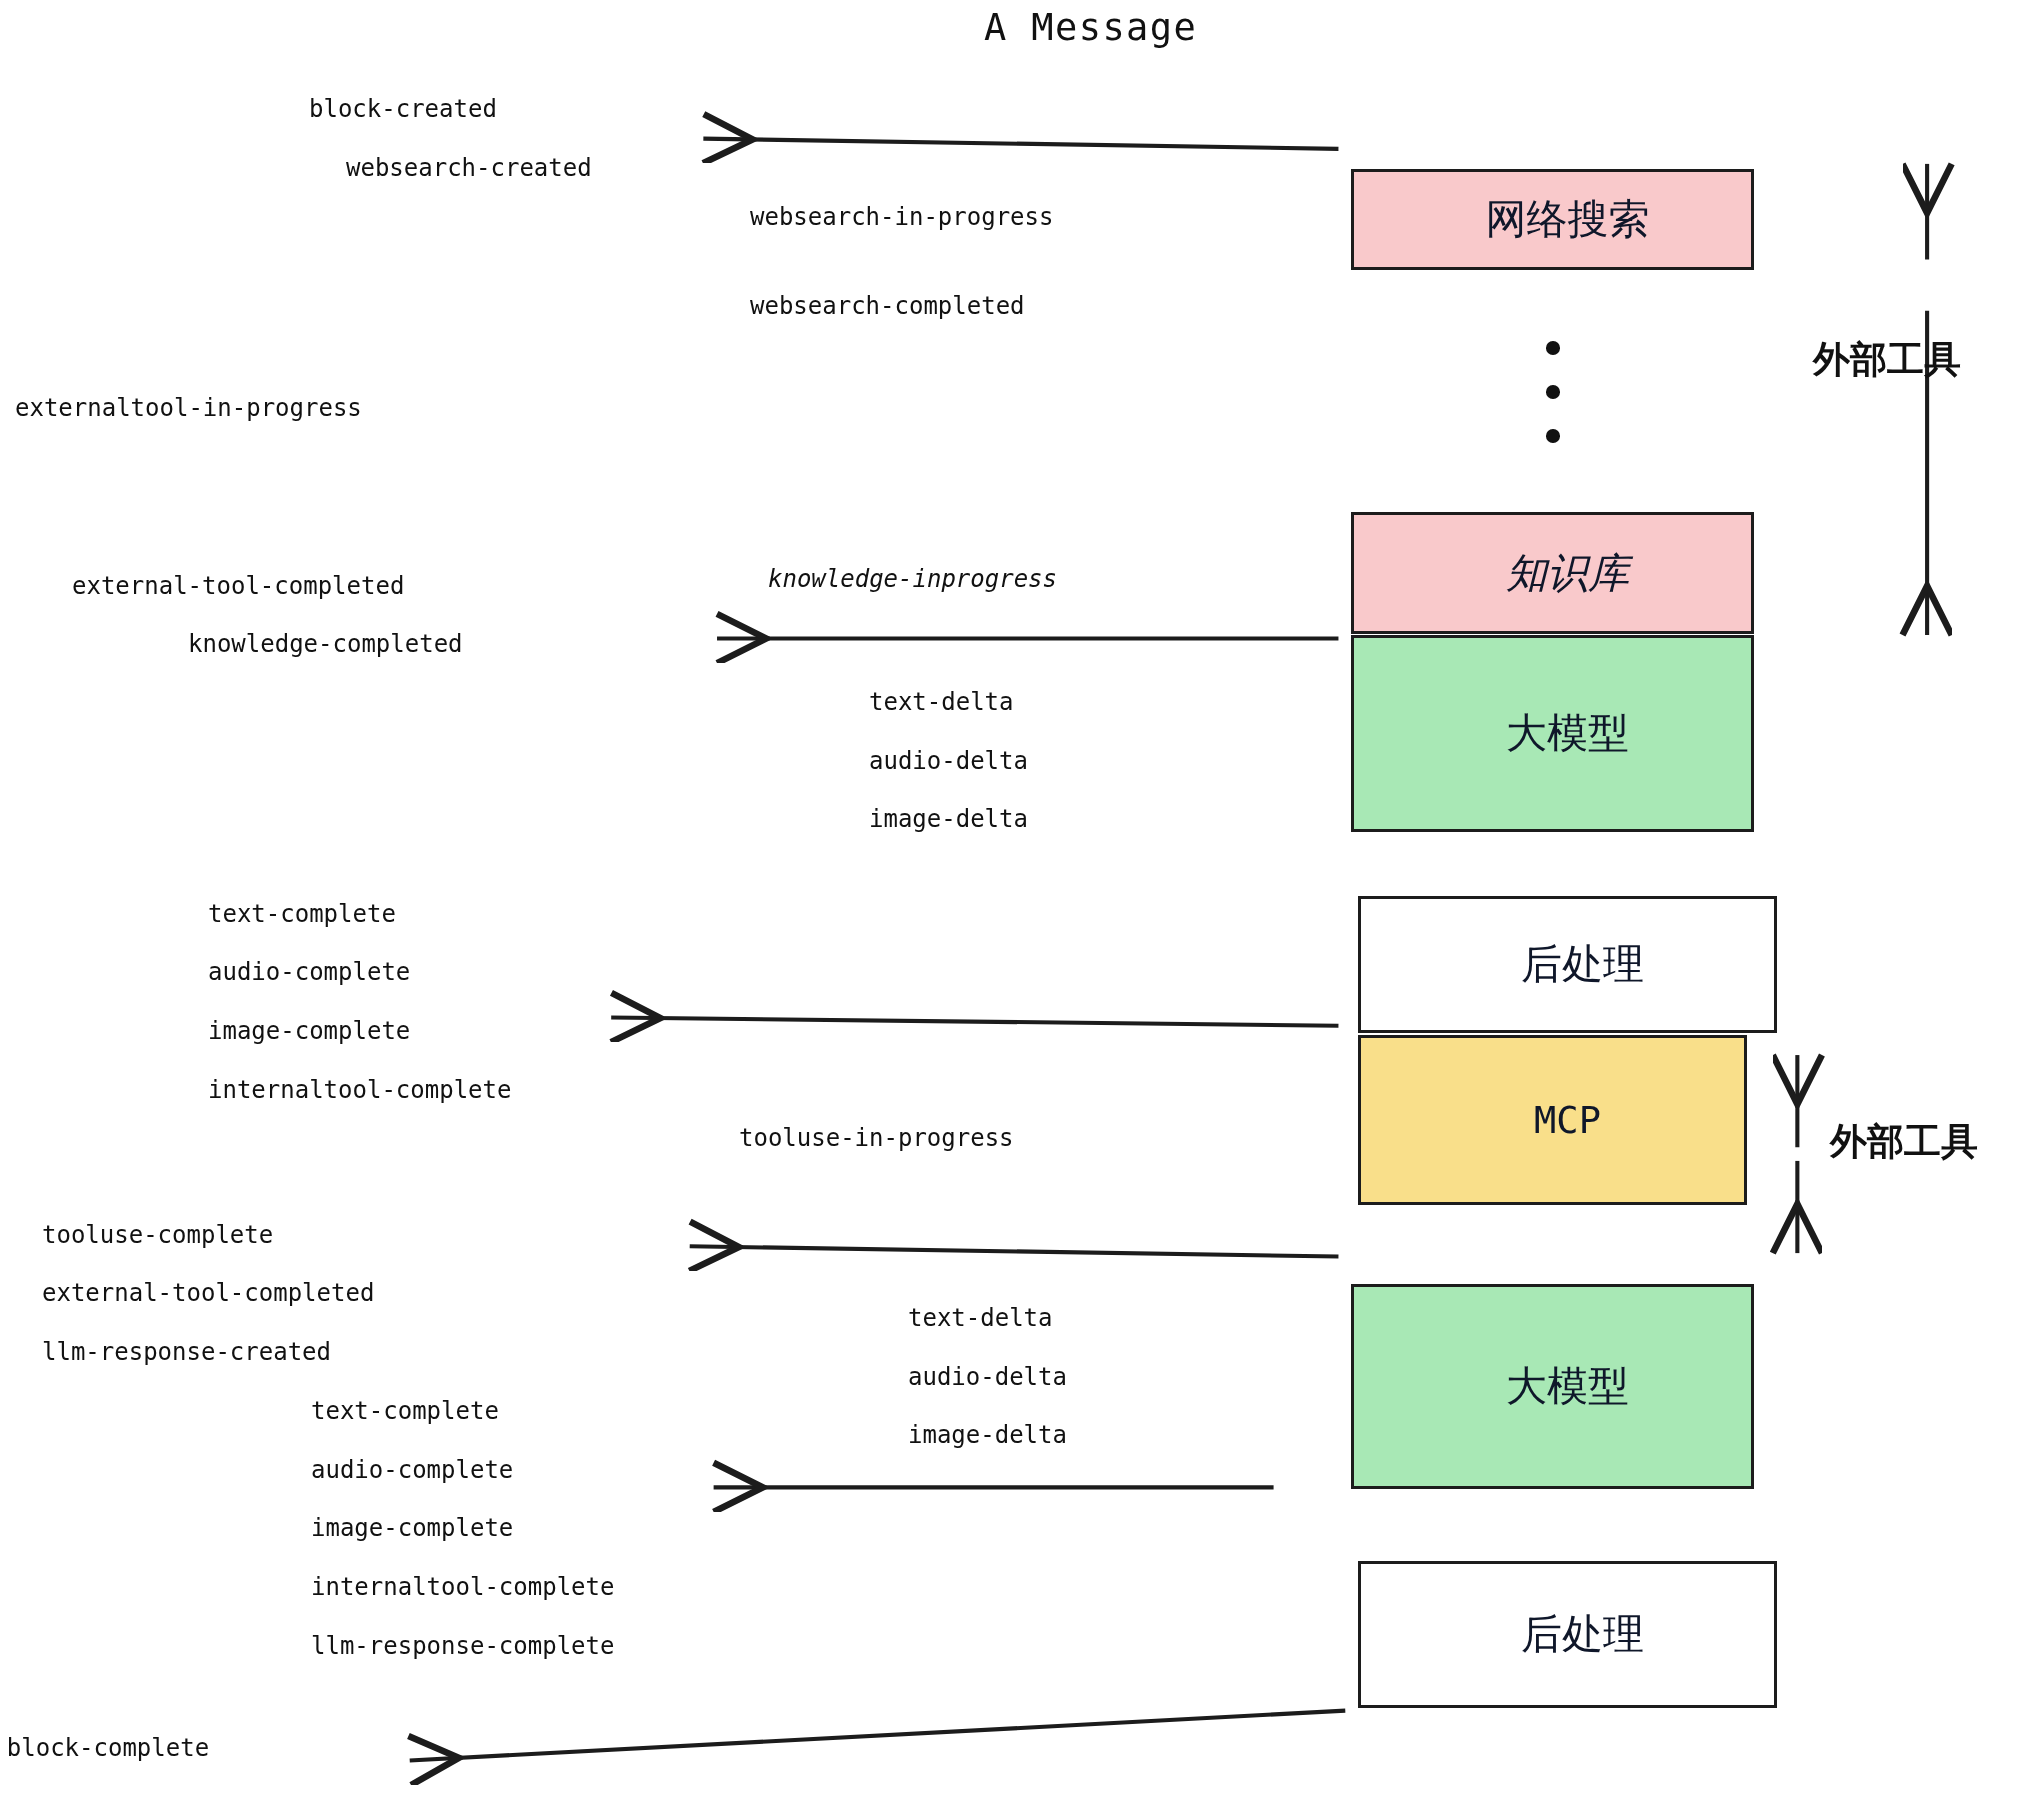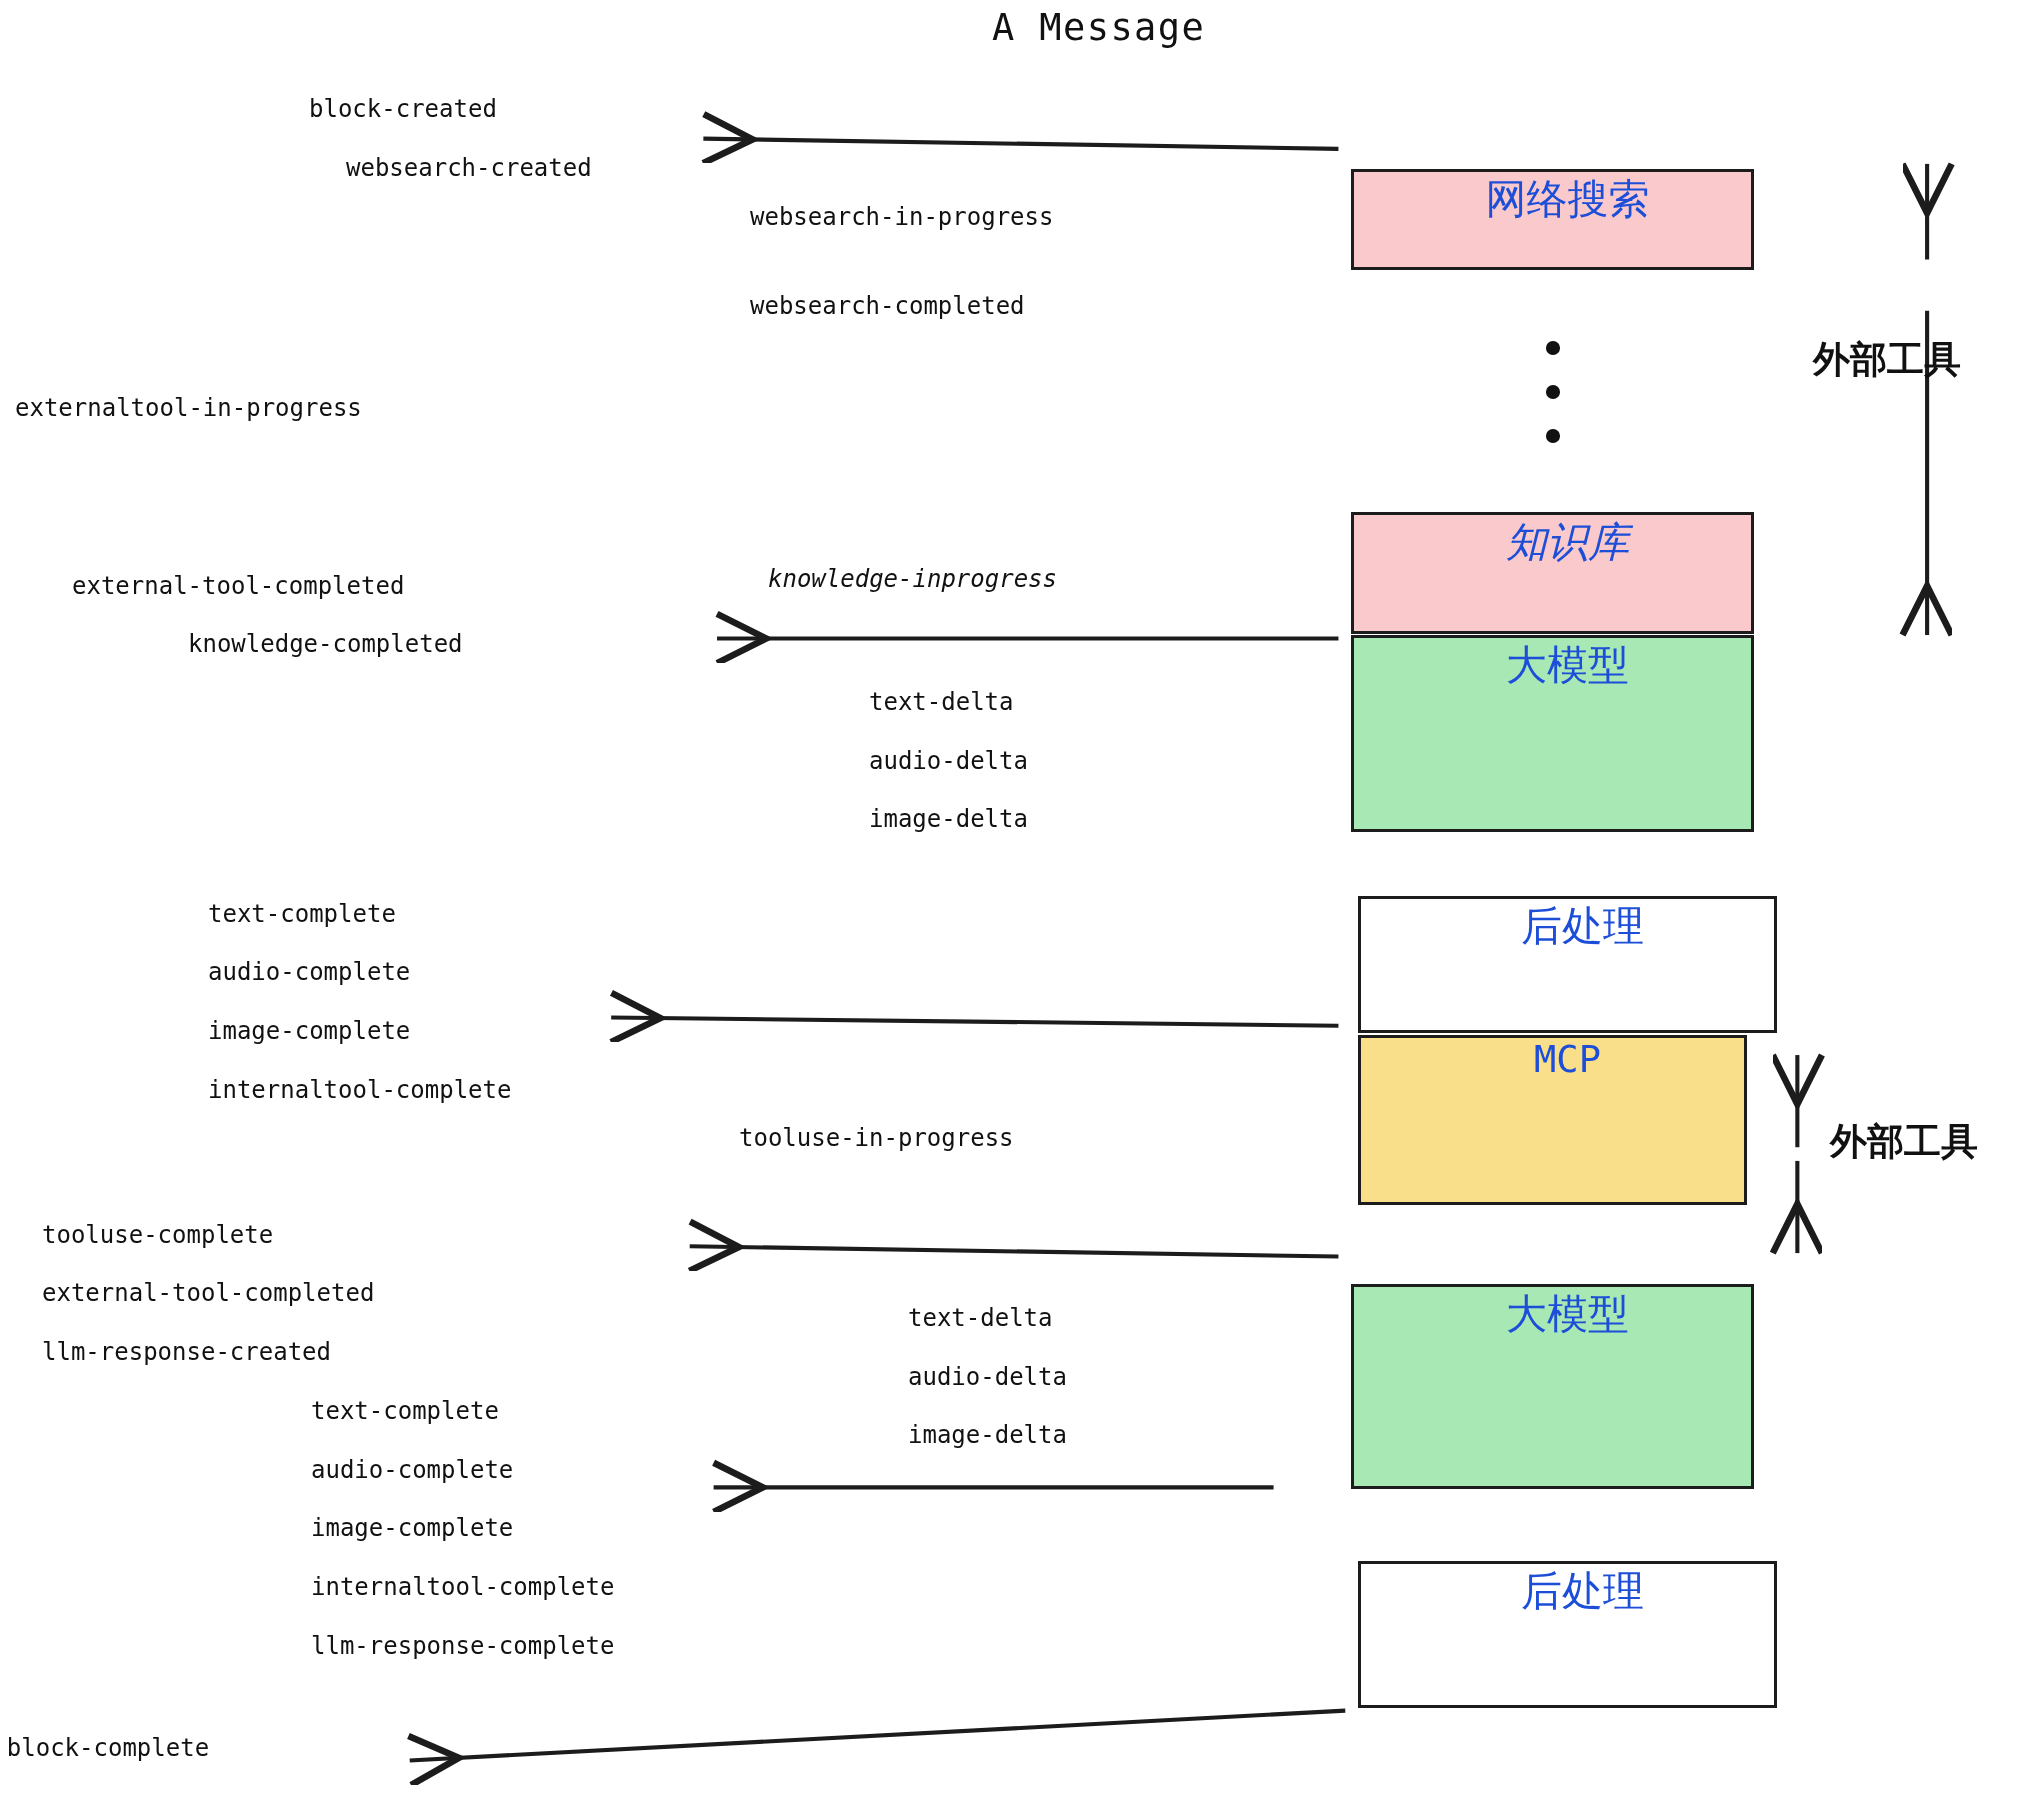--- a/index.html
+++ b/index.html
@@ -1,25 +1,25 @@
 <!DOCTYPE html>
 <html style="font-size:11px"><head>
 <meta charset="utf-8">
 <style>
   html,body{margin:0;padding:0;background:#fff;}
   body{font-family:"DejaVu Sans Mono","Liberation Mono",monospace;}
   #stage{position:relative;width:2035px;height:1796px;background:#ffffff;overflow:hidden;}
   .lbl{position:absolute;font-family:"DejaVu Sans Mono","Liberation Mono",monospace;
        font-size:24px;color:#111;white-space:nowrap;line-height:1.0;}
   .title{position:absolute;font-family:"DejaVu Sans Mono","Liberation Mono",monospace;
-         font-size:37px;color:#111;white-space:nowrap;letter-spacing:1.4px;margin-left:8px;}
+         font-size:37px;color:#111;white-space:nowrap;letter-spacing:1.4px;}
   .box{position:absolute;border:3.4px solid #1c1c1c;box-sizing:border-box;
-       display:flex;align-items:flex-start;justify-content:center;
+       display:flex;align-items:center;justify-content:center;
        font-family:"DejaVu Sans","Liberation Sans",sans-serif;
-       font-size:41px;color:#1d4ed8;padding-left:30px;}
+       font-size:41px;color:#0f172a;padding-left:30px;}
   .box.mono{font-family:"DejaVu Sans Mono","Liberation Mono",monospace;font-size:37px;}
   .side{position:absolute;font-family:"DejaVu Sans","Liberation Sans",sans-serif;
         font-size:37px;color:#111;white-space:nowrap;font-weight:bold;}
   .dots{position:absolute;display:flex;flex-direction:column;align-items:center;
         justify-content:space-between;}
   .dots i{display:block;width:13.7px;height:13.7px;border-radius:50%;background:#111;}
   svg.arrows{position:absolute;left:0;top:0;width:2035px;height:1796px;pointer-events:none;}
 </style>
 </head>
 <body>

